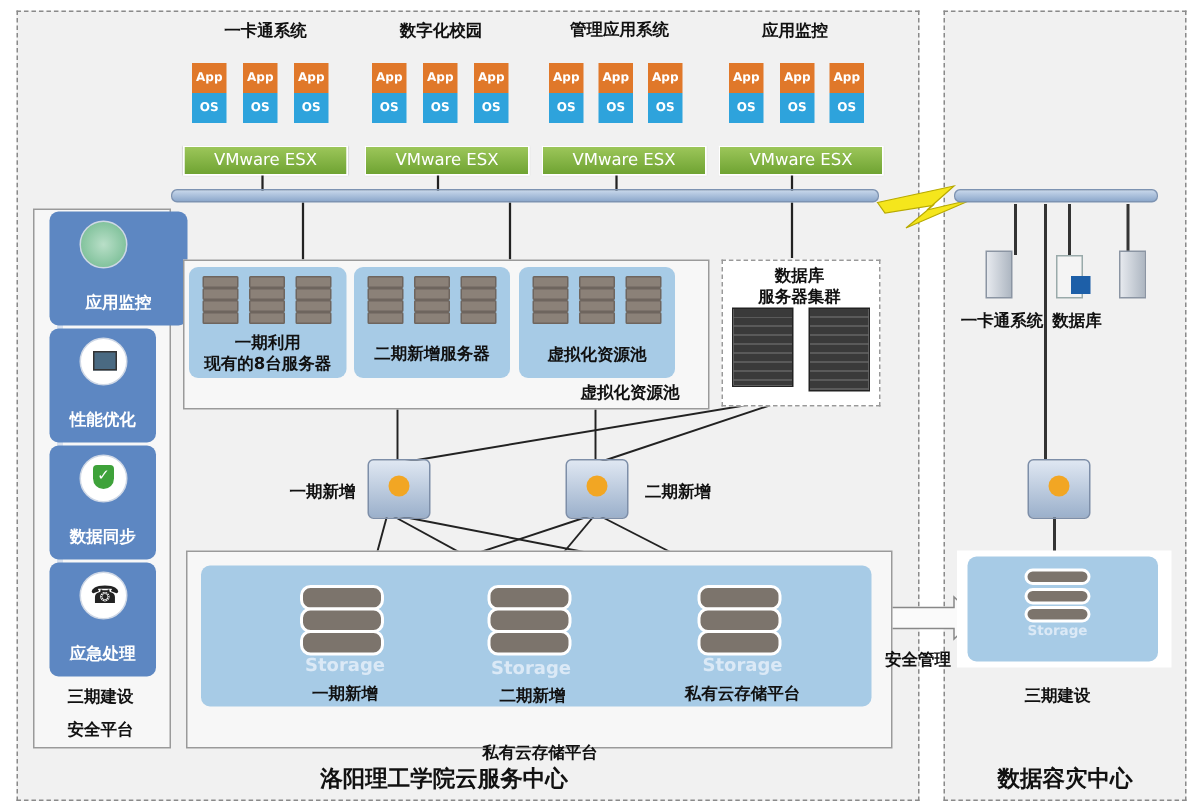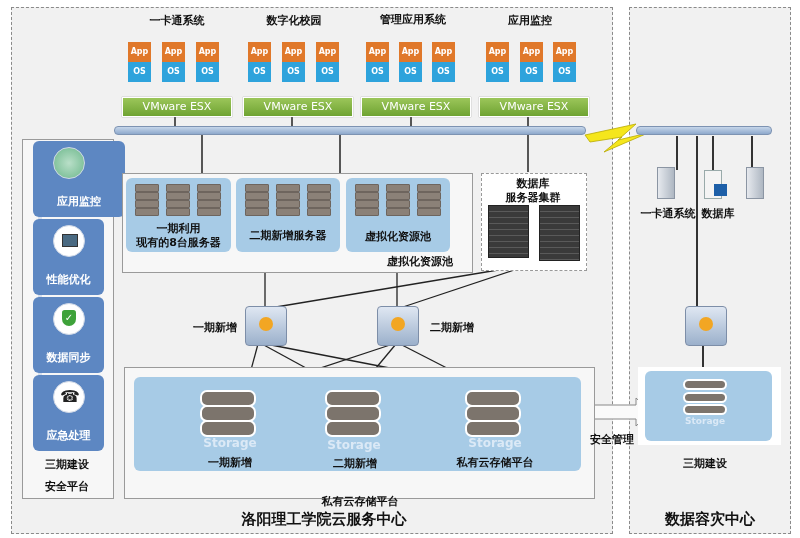--- a/index.html
+++ b/index.html
@@ -234,21 +234,21 @@
     <div class="stor-disk" style="left: 465px; top: 420px;"></div>
   </div>
 <div class="stor-text" style="left:195px;top:436px;">Storage</div>
 <div class="stor-text" style="left:319px;top:438px;">Storage</div>
 <div class="stor-text" style="left:460px;top:436px;">Storage</div>
 <div class="lbl" style="left:190px;top:455px;width:80px;">一期新增</div>
 <div class="lbl" style="left:315px;top:456px;width:80px;">二期新增</div>
 <div class="lbl" style="left:450px;top:455px;width:90px;">私有云存储平台</div>
 <div class="lbl" style="left:300px;top:494px;width:120px;">私有云存储平台</div>
 
-<div class="zone-title" style="left:164px;top:510px;width:320px;">洛阳理工学院云服务中心</div>
+<div class="zone-title" style="left:136px;top:510px;width:320px;">洛阳理工学院云服务中心</div>
 
 <div class="lbl" style="left:582px;top:432px;width:60px;">安全管理</div>
 
 <div class="abs" style="left:657px;top:167px;width:16px;height:30px;background:linear-gradient(90deg,#e6e9ee,#aeb7c2);border:1px solid #8b95a3;"></div>
 <div class="abs" style="left:704px;top:170px;width:16px;height:27px;background:#f4f4f4;border:1px solid #9aa;"></div>
 <div class="abs" style="left:714px;top:184px;width:13px;height:12px;background:#1d5fa8;"></div>
 <div class="abs" style="left:746px;top:167px;width:16px;height:30px;background:linear-gradient(90deg,#e6e9ee,#aeb7c2);border:1px solid #8b95a3;"></div>
 <div class="lbl" style="left:640px;top:206px;width:56px;">一卡通系统</div>
 <div class="lbl" style="left:696px;top:206px;width:44px;">数据库</div>
 <div class="switch" style="left:685px;top:306px;">

